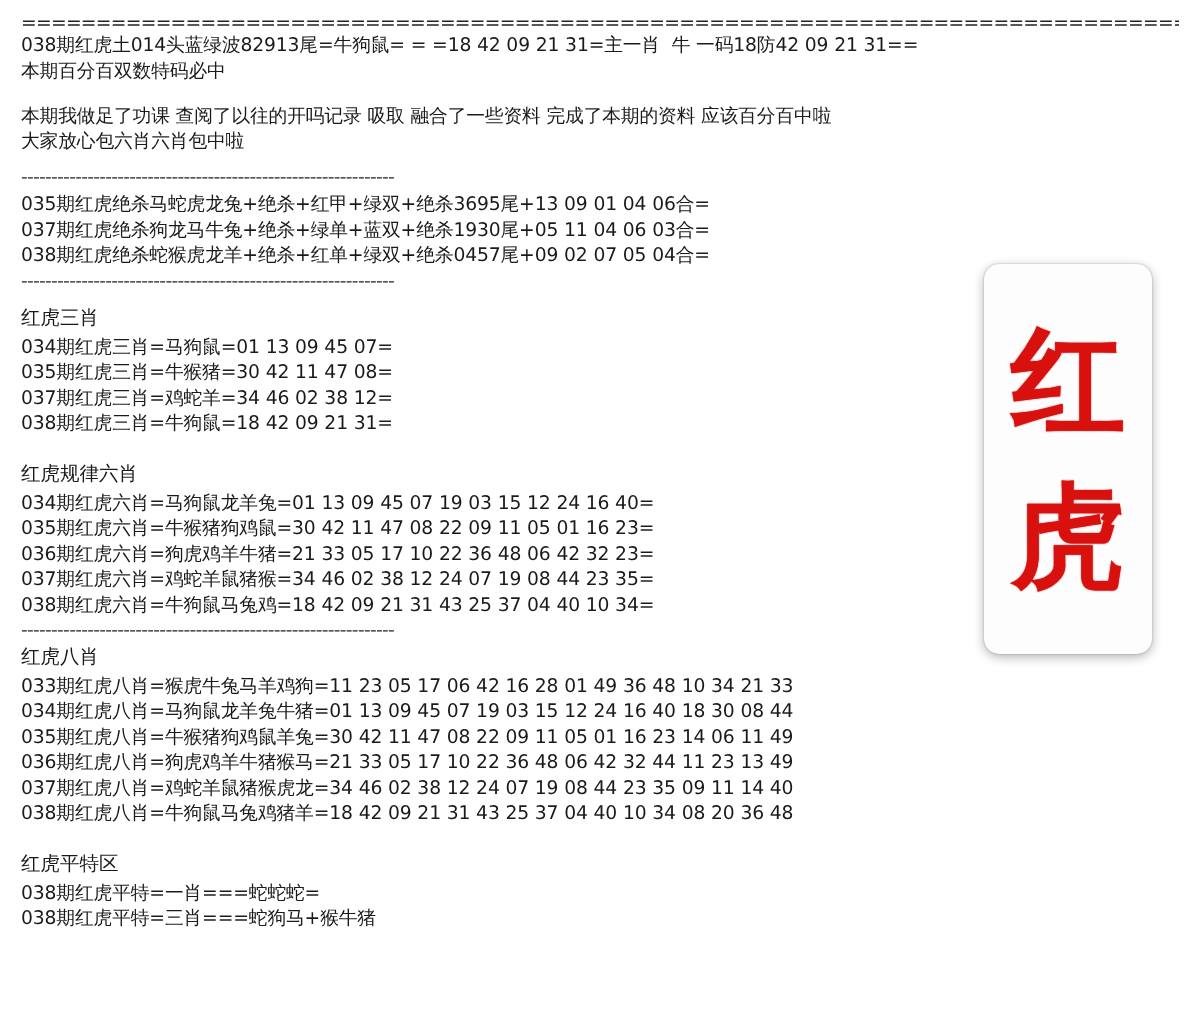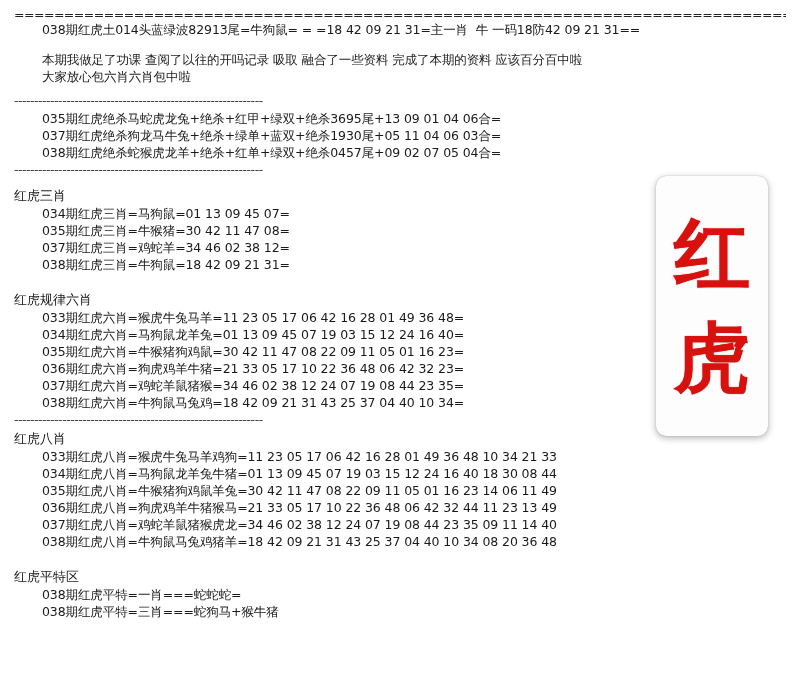--- a/index.html
+++ b/index.html
@@ -25,21 +25,20 @@
   .content {
     position: relative;
     z-index: 2;
     width: 470px;
   }
   .line {
     font-size: 12.5px;
     line-height: 17px;
     white-space: pre;
     letter-spacing: -0.1px;
-    margin-left: 28px;
   }
   .dash {
     font-size: 12.5px;
     line-height: 13px;
     color: #444;
     white-space: pre;
     overflow: hidden;
     letter-spacing: -0.5px;
     margin: 2px 0 3px 0;
   }
@@ -94,20 +93,21 @@
 </head>
 <body>
 
 <div id="page">
 
   <div class="topbar">==================================================================================</div>
 
   <div class="content">
 
     <div class="line">038期红虎土014头蓝绿波82913尾=牛狗鼠= = =18 42 09 21 31=主一肖  牛 一码18防42 09 21 31==</div>
+    <div class="line">本期百分百双数特码必中</div>
 
     <div class="gap-md"></div>
 
     <div class="line">本期我做足了功课 查阅了以往的开吗记录 吸取 融合了一些资料 完成了本期的资料 应该百分百中啦</div>
     <div class="line">大家放心包六肖六肖包中啦</div>
 
     <div class="gap-sm"></div>
     <div class="dash">--------------------------------------------------------------</div>
 
     <div class="block">
@@ -124,21 +124,20 @@
       <div class="line">034期红虎三肖=马狗鼠=01 13 09 45 07=</div>
       <div class="line">035期红虎三肖=牛猴猪=30 42 11 47 08=</div>
       <div class="line">037期红虎三肖=鸡蛇羊=34 46 02 38 12=</div>
       <div class="line">038期红虎三肖=牛狗鼠=18 42 09 21 31=</div>
     </div>
 
     <div class="gap-lg"></div>
 
     <div class="block">
       <div class="heading">红虎规律六肖</div>
-      <div class="line">033期红虎六肖=猴虎牛兔马羊=11 23 05 17 06 42 16 28 01 49 36 48=</div>
       <div class="line">034期红虎六肖=马狗鼠龙羊兔=01 13 09 45 07 19 03 15 12 24 16 40=</div>
       <div class="line">035期红虎六肖=牛猴猪狗鸡鼠=30 42 11 47 08 22 09 11 05 01 16 23=</div>
       <div class="line">036期红虎六肖=狗虎鸡羊牛猪=21 33 05 17 10 22 36 48 06 42 32 23=</div>
       <div class="line">037期红虎六肖=鸡蛇羊鼠猪猴=34 46 02 38 12 24 07 19 08 44 23 35=</div>
       <div class="line">038期红虎六肖=牛狗鼠马兔鸡=18 42 09 21 31 43 25 37 04 40 10 34=</div>
     </div>
   </div>
 
   <div class="wide-section">
     <div class="dash">--------------------------------------------------------------</div>

